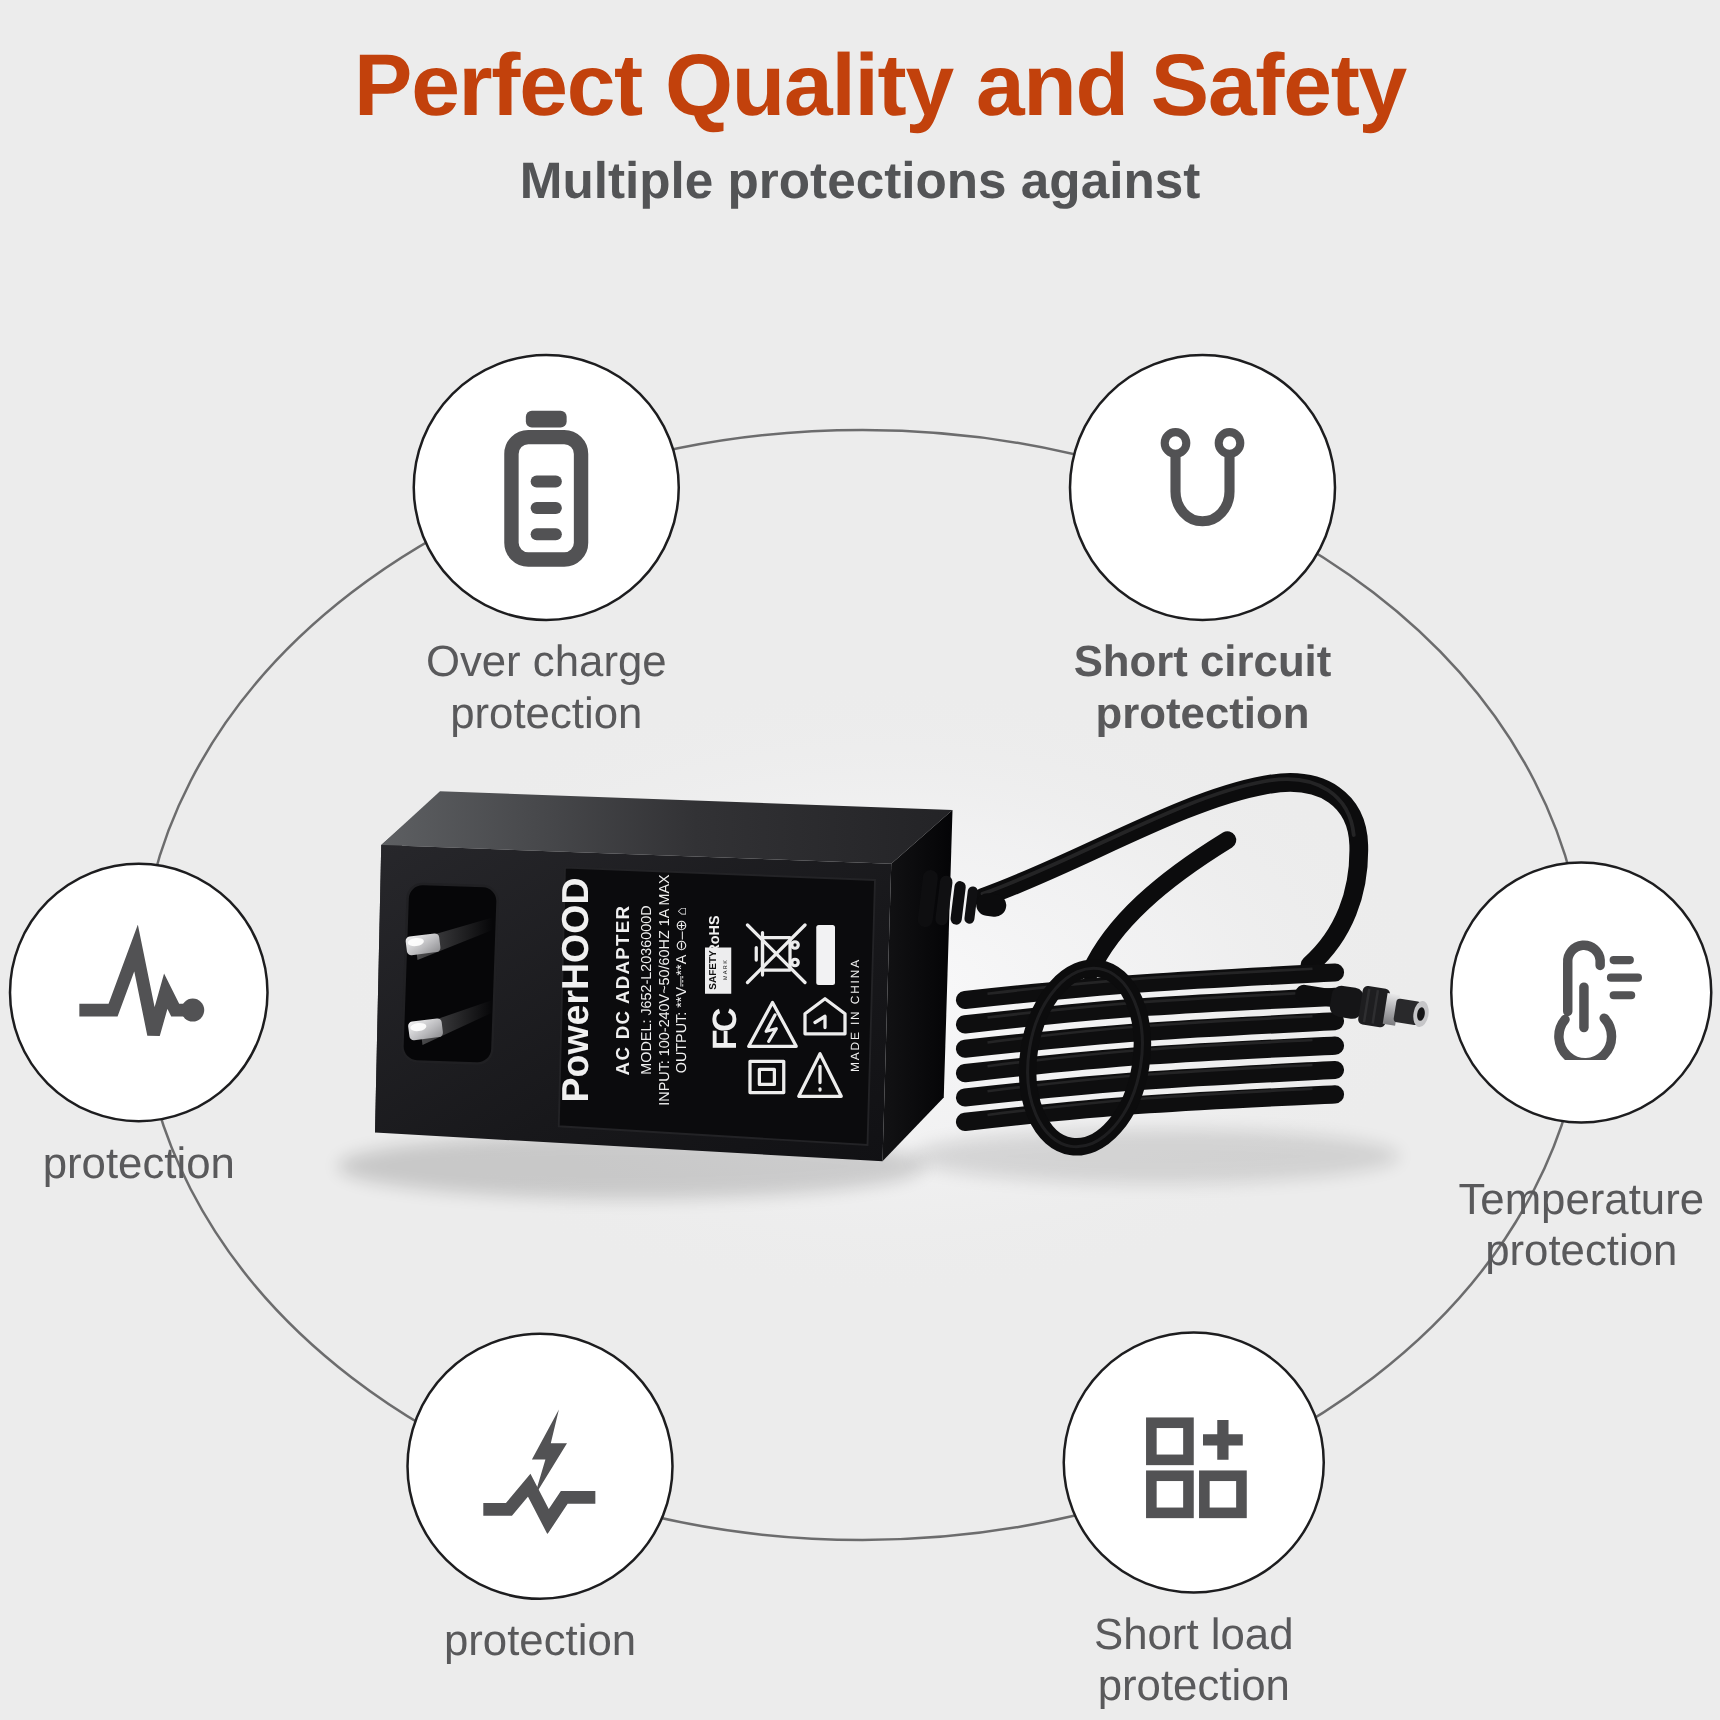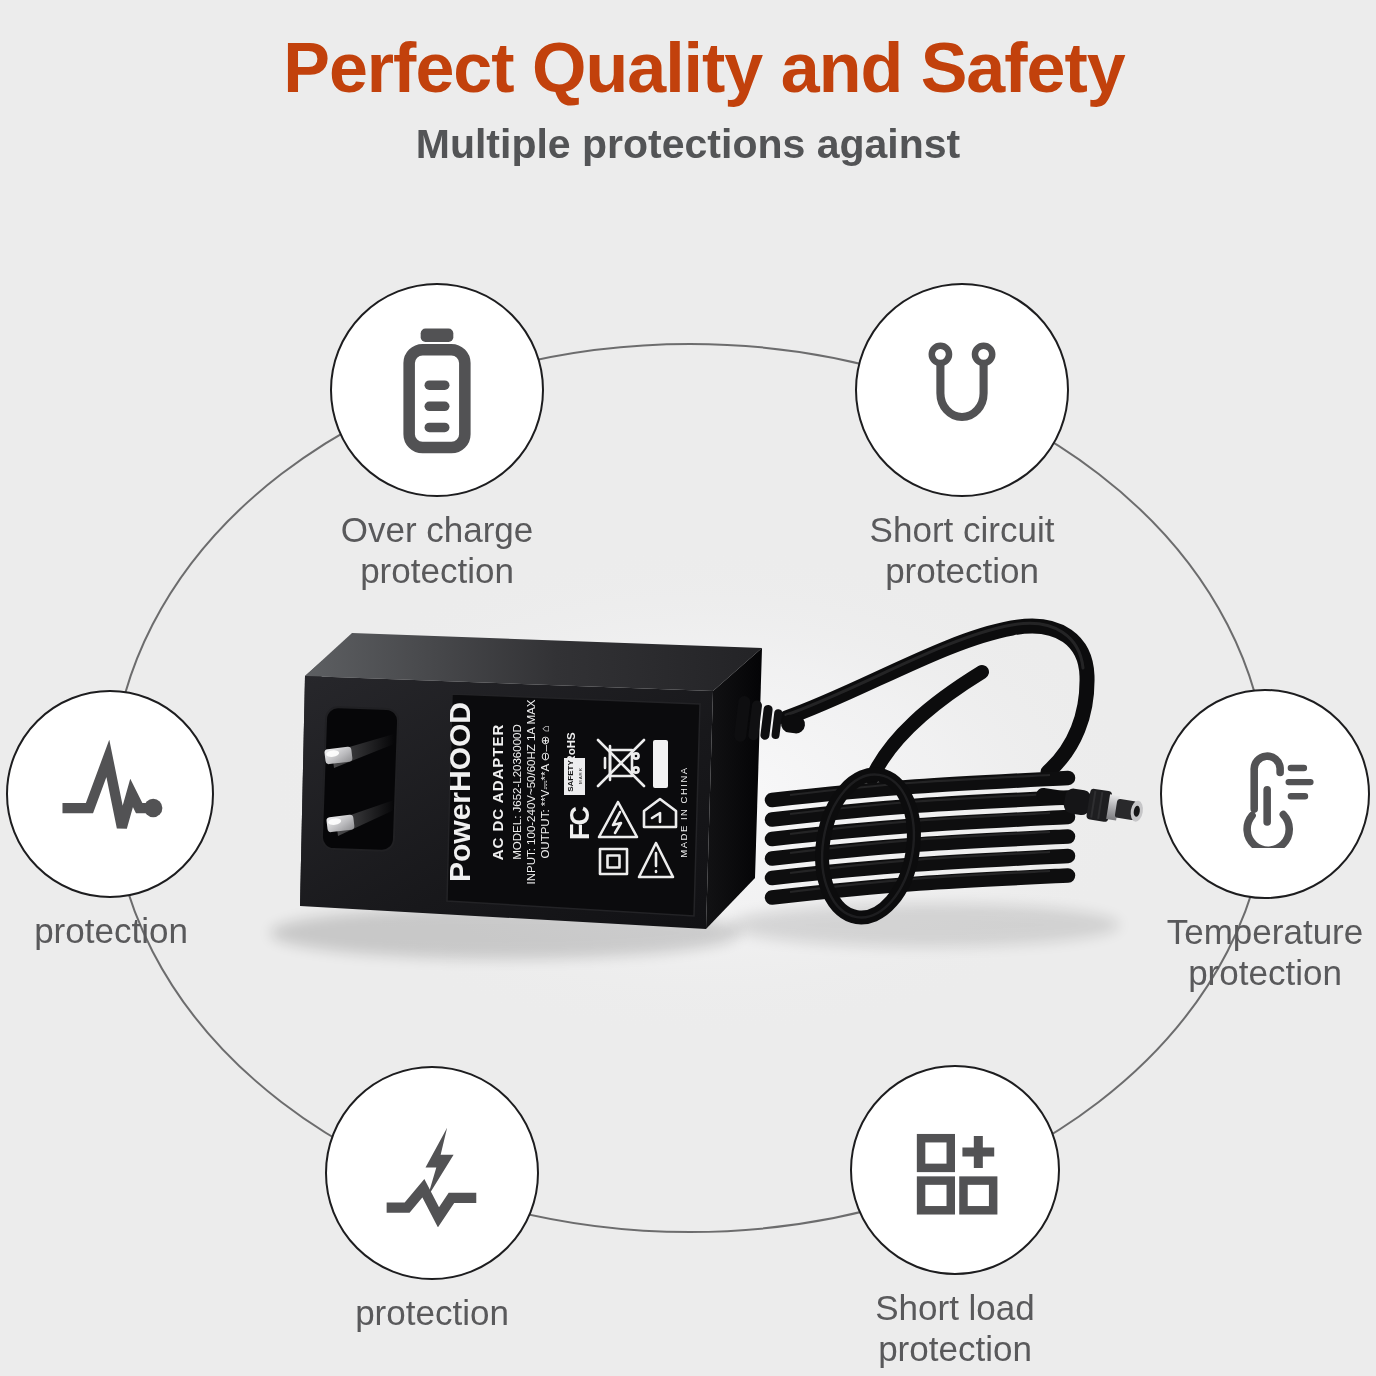--- a/index.html
+++ b/index.html
@@ -14,36 +14,36 @@
     text-align:center;font-size:70px;font-weight:bold;letter-spacing:-1px;
     color:#c2410c;margin:0;
   }
   .page-subtitle{
     position:absolute;top:121px;left:0;width:100%;
     text-align:center;font-size:41px;font-weight:700;color:#535456;margin:0;
   }
   
   .scene{position:absolute;left:0;top:0;width:1376px;height:1376px;}
   
-  .feature{position:absolute;display:flex;flex-direction:column;}
+  .feature{position:absolute;display:flex;flex-direction:column;align-items:center;}
   .circle{
     background:#ffffff;border:2.5px solid #1d1d1f;border-radius:50%;
     display:flex;align-items:center;justify-content:center;box-sizing:border-box;
   }
   .feature-label{
     margin-top:13px;text-align:center;font-size:35px;line-height:1.16;
     color:#59595b;white-space:nowrap;
   }
   #f-over-charge{left:330px;top:283px;width:214px;}
   #f-over-charge .circle{width:214px;height:214px;}
-  #f-short-circuit{left:855px;top:283px;width:214px;}
+  #f-short-circuit{left:855px;top:283px;width:214px;font-weight:bold;}
   #f-short-circuit .circle{width:214px;height:214px;}
   #f-over-current{left:6px;top:690px;width:210px;}
   #f-over-current .circle{width:208px;height:208px;}
-  #f-temperature{left:1160px;top:689px;width:210px;}
+  #f-temperature{left:1160px;top:689px;width:210px;gap:28px;}
   #f-temperature .circle{width:210px;height:210px;}
   #f-over-voltage{left:325px;top:1066px;width:214px;}
   #f-over-voltage .circle{width:214px;height:214px;}
   #f-over-load{left:850px;top:1065px;width:210px;}
   #f-over-load .circle{width:210px;height:210px;}
   .icon-stroke{stroke:#525254;fill:none;}
   .icon-fill{fill:#525254;}
   .lbltxt{fill:#f0f0f0;font-family:"Liberation Sans","DejaVu Sans",sans-serif;}
   .lblicon{stroke:#ededed;fill:none;stroke-width:2.6;stroke-linejoin:round;stroke-linecap:round;}
 </style>

